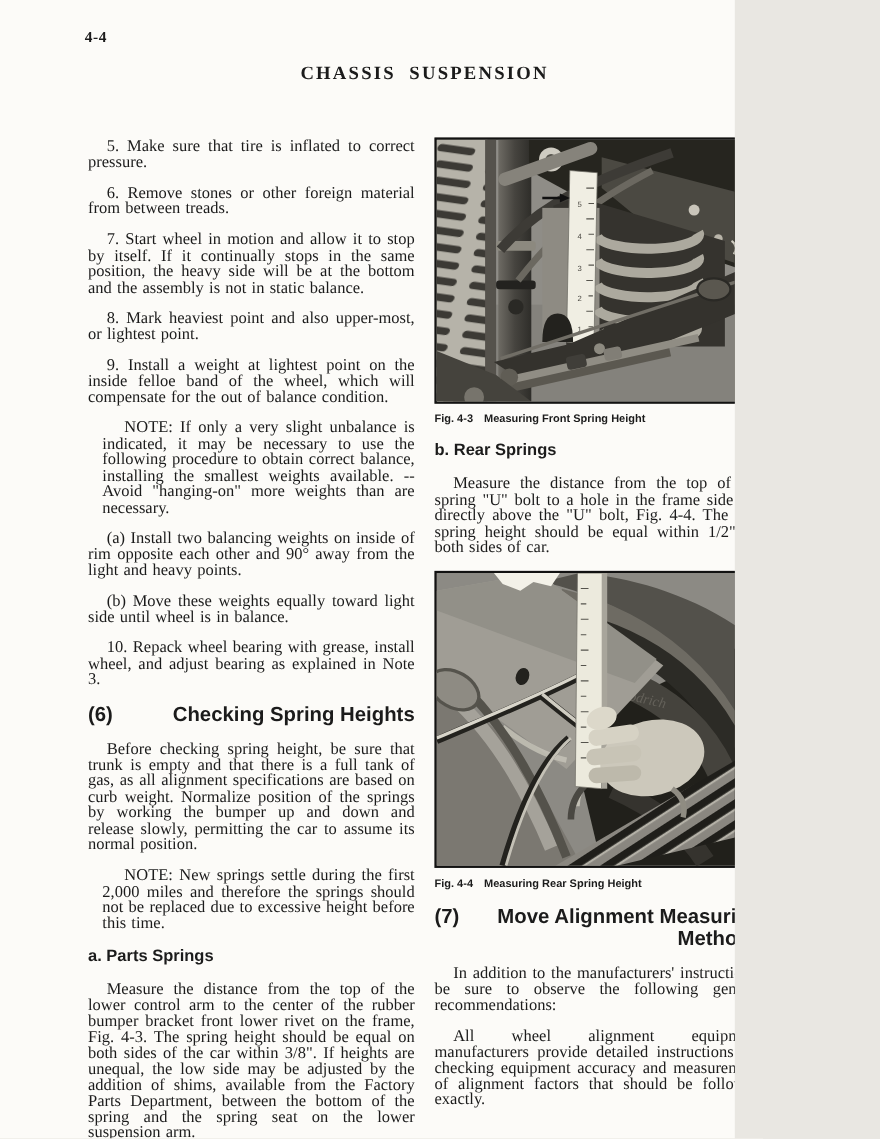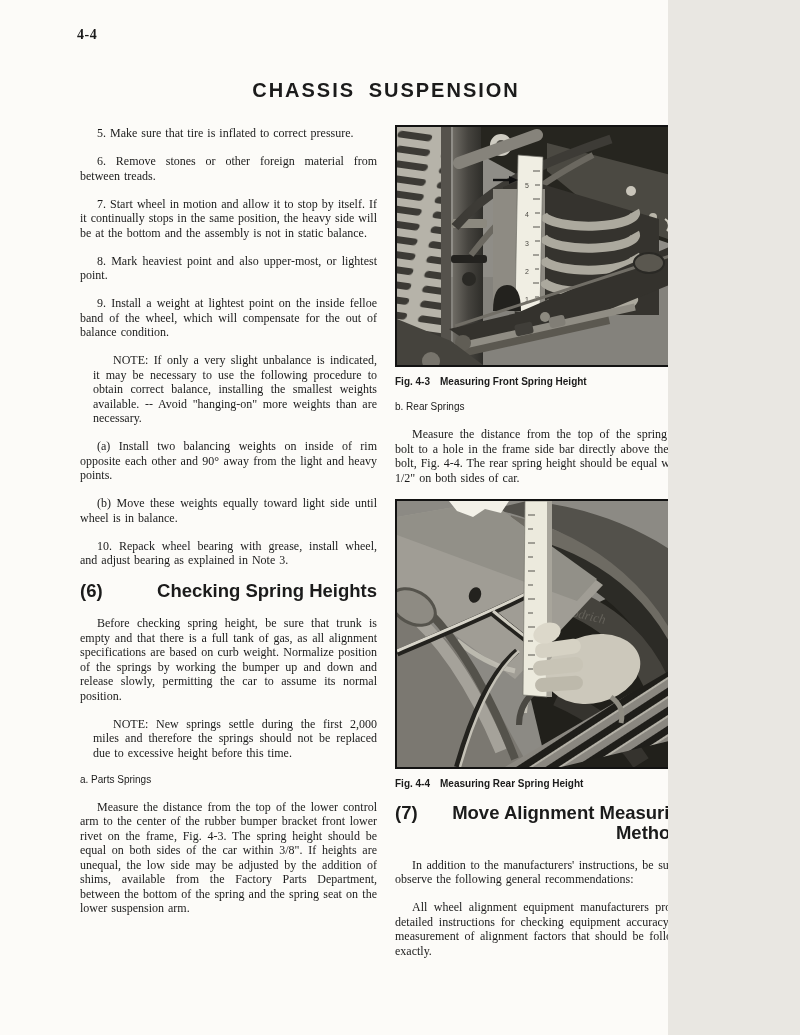--- a/index.html
+++ b/index.html
@@ -9,47 +9,47 @@
     background:#fcfbf8;
     font-family:"Liberation Serif", serif;
     color:#1b1b1b;
     overflow:hidden;
   }
   .page-number{
     position:absolute;left:77px;top:27px;
     font-weight:bold;font-size:14px;letter-spacing:.5px;
   }
   .page-title{
-    position:absolute;left:0;top:79px;width:772px;
+    position:absolute;left:0;top:57px;width:772px;
     text-align:center;
-    font-family:Liberation Sans, sans-serif;
-    font-weight:bold;font-size:20px;letter-spacing:2px;
+    font-family:Liberation Serif, serif;
+    font-weight:bold;font-size:17px;letter-spacing:2px;
     word-spacing:6px;
   }
   .col{position:absolute;width:297px;}
   .col-left{left:80px;top:126px;}
   .col-right{left:395px;top:125px;}
   .col p{
-    font-size:12px;line-height:14.5px;
+    font-size:15px;line-height:14.5px;
     text-align:justify;text-indent:17px;
     margin:0 0 13.5px 0;
     word-spacing:1px;
   }
   .col p.note{padding-left:13px;text-indent:20px;}
   .h-main{
     display:flex;
     font-family:"Liberation Sans", sans-serif;
     font-weight:bold;font-size:18.5px;line-height:20px;
     margin:6px 0 15px 0;
   }
   .h-main .num{flex:0 0 42px;}
   .h-main .ttl{flex:1;text-align:right;}
   .h-sub{
     font-family:"Liberation Sans", sans-serif;
-    font-weight:normal;font-size:10px;
+    font-weight:bold;font-size:15px;
     margin:5px 0 15px 0;
   }
   .photo{
     box-sizing:border-box;
     width:293px;
     border:2px solid #121212;
     background:#8f8d88;
     display:block;
   }
   .photo svg{display:block;}

